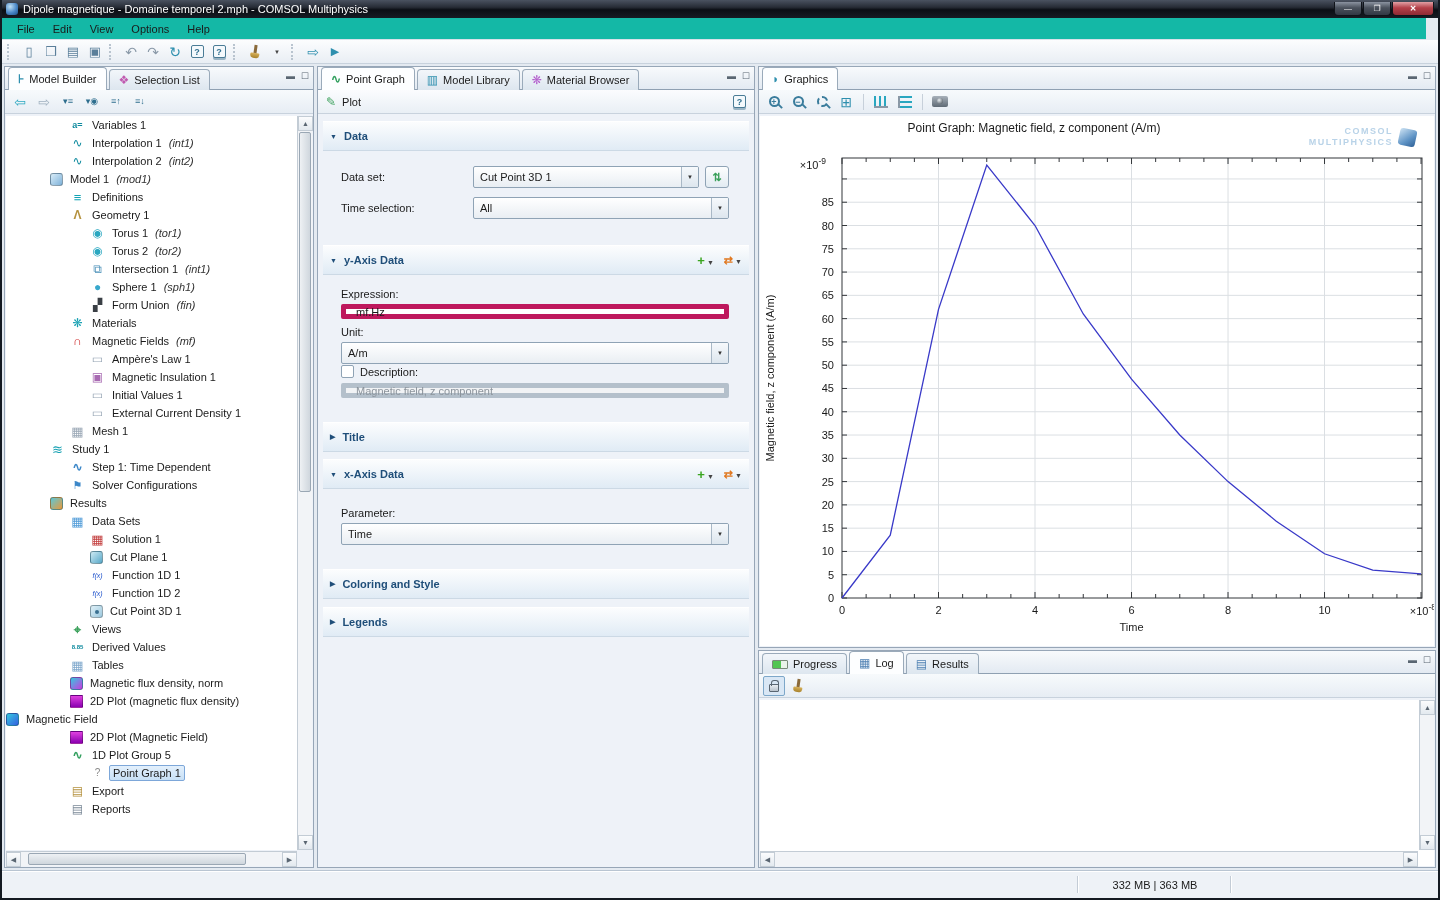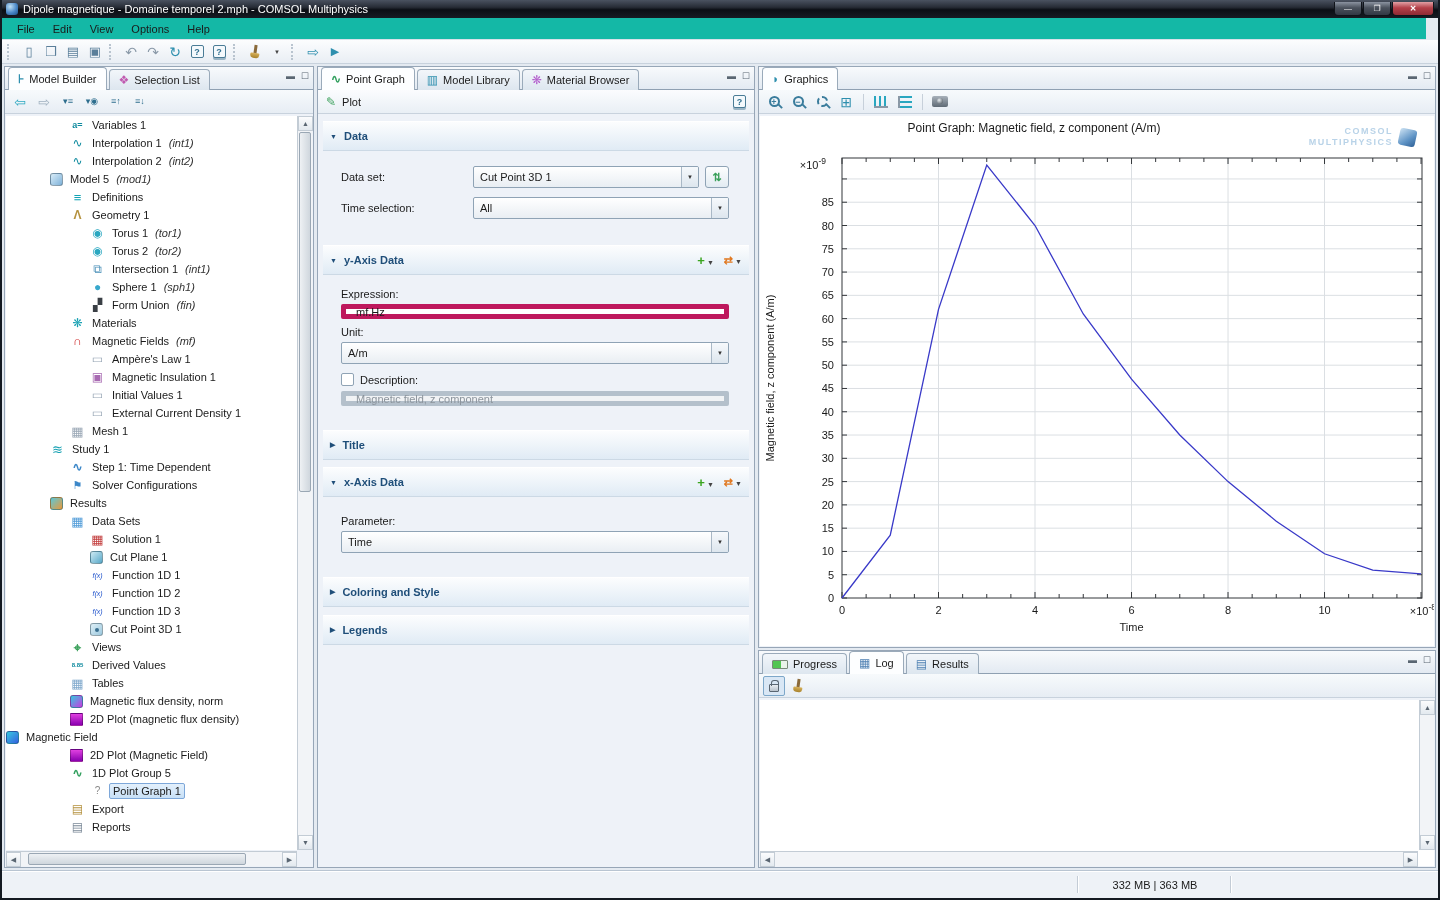--- a/index.html
+++ b/index.html
@@ -128,21 +128,21 @@
   .combo .btn { width:17px; align-self:stretch; border-left:1px solid #a9b8c6;
     background:linear-gradient(#f6f9fc,#dde6ee); display:flex; align-items:center; justify-content:center;
     font-size:6px; color:#333; }
   .sqbtn { width:24px; height:22px; border:1px solid #8fa3b5; border-radius:3px;
     background:linear-gradient(#fdfefe,#e2ebf2); display:flex; align-items:center; justify-content:center;
     color:#3aa05a; font-weight:bold; flex:none; }
   .fld-label { display:block; margin:7px 0 4px; }
   .textfield { height:15px; border:5px solid #be185d; background:#fff; border-radius:2px;
     display:flex; align-items:center; padding:0 10px; }
   .textfield.disabled { background:#f1f3f5; color:#8c949c; border-color:#b4c0cb; }
-  .checkrow { display:flex; align-items:center; gap:6px; margin:9px 0 5px; }
+  .checkrow { display:flex; align-items:center; gap:6px; margin:1px 0 5px; }
   .checkbox { width:13px; height:13px; border:1px solid #8fa3b5; background:#fff; border-radius:2px; flex:none; }
 
   
   .gfx-panel { left:756px; top:66px; right:2px; height:582px; }
   .canvas { position:absolute; left:1px; right:1px; top:49px; bottom:1px; background:#fff; overflow:hidden; }
   .plot-title { position:absolute; left:0; top:5px; width:548px; text-align:center; font-size:12px; color:#1a1a1a; }
   .logo { position:absolute; right:18px; top:10px; display:flex; align-items:center; gap:6px; }
   .logo-text { text-align:right; color:#b9d3e8; font-weight:bold; font-size:9px; letter-spacing:1.5px; line-height:11px; }
   .logo-cube { width:17px; height:17px; border-radius:3px; transform:rotate(12deg);
     background:linear-gradient(135deg,#cfe4f4,#5e93c5 60%,#2f6096); }
@@ -283,21 +283,21 @@
             <span class="tlabel">Interpolation 1</span>
             <span class="ttag">(int1)</span>
           </div>
           <div class="tree-row" style="padding-left: 64px;">
             <span class="ti gicon" style="color: rgb(14, 138, 158); font-size: 12px;">∿</span>
             <span class="tlabel">Interpolation 2</span>
             <span class="ttag">(int2)</span>
           </div>
           <div class="tree-row" style="padding-left: 44px;">
             <span class="ti tib tib-model"></span>
-            <span class="tlabel">Model 5</span>
+            <span class="tlabel">Model 1</span>
             <span class="ttag">(mod1)</span>
           </div>
           <div class="tree-row" style="padding-left: 64px;">
             <span class="ti gicon" style="color: rgb(18, 163, 180); font-size: 13px; font-weight: bold;">≡</span>
             <span class="tlabel">Definitions</span>
           </div>
           <div class="tree-row" style="padding-left: 64px;">
             <span class="ti gicon" style="color: rgb(181, 146, 63); font-size: 12px; font-weight: bold;">Λ</span>
             <span class="tlabel">Geometry 1</span>
           </div>
@@ -383,24 +383,20 @@
             <span class="ti tib tib-cutplane"></span>
             <span class="tlabel">Cut Plane 1</span>
           </div>
           <div class="tree-row" style="padding-left: 84px;">
             <span class="ti gicon" style="color: rgb(34, 85, 204); font-size: 7px; font-style: italic;">f(x)</span>
             <span class="tlabel">Function 1D 1</span>
           </div>
           <div class="tree-row" style="padding-left: 84px;">
             <span class="ti gicon" style="color: rgb(34, 85, 204); font-size: 7px; font-style: italic;">f(x)</span>
             <span class="tlabel">Function 1D 2</span>
-          </div>
-          <div class="tree-row" style="padding-left: 84px;">
-            <span class="ti gicon" style="color: rgb(34, 85, 204); font-size: 7px; font-style: italic;">f(x)</span>
-            <span class="tlabel">Function 1D 3</span>
           </div>
           <div class="tree-row" style="padding-left: 84px;">
             <span class="ti tib tib-cutpoint"></span>
             <span class="tlabel">Cut Point 3D 1</span>
           </div>
           <div class="tree-row" style="padding-left: 64px;">
             <span class="ti gicon" style="color: rgb(58, 160, 90); font-size: 13px; font-weight: bold;">⌖</span>
             <span class="tlabel">Views</span>
           </div>
           <div class="tree-row" style="padding-left: 64px;">

